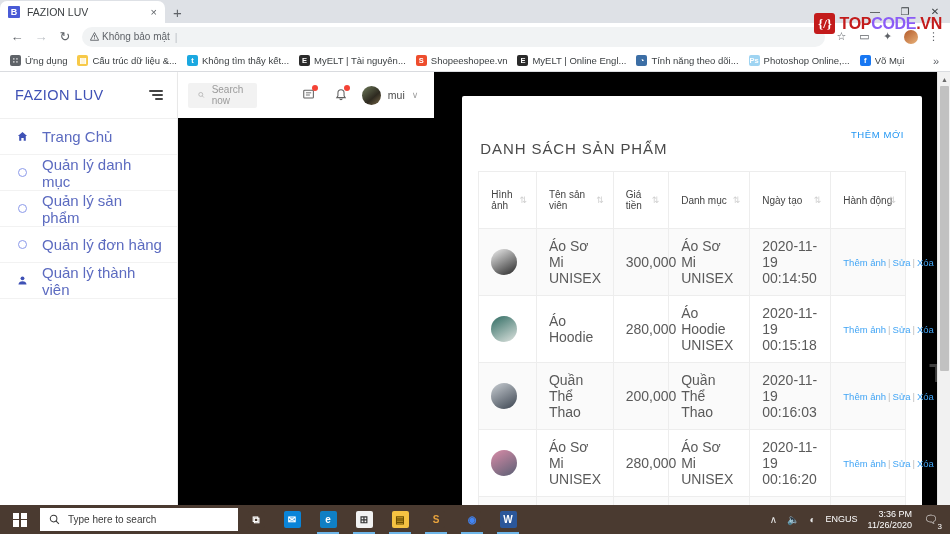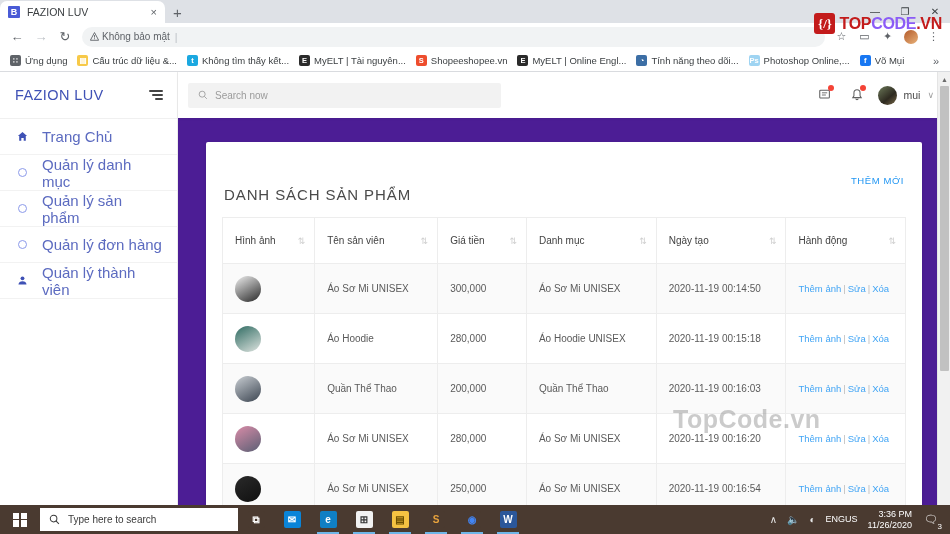--- a/index.html
+++ b/index.html
@@ -87,21 +87,21 @@
   .nav-item {
     height: 36px; display: flex; align-items: center; gap: 13px;
     padding: 0 14px 0 16px; font-size: 15px; color: #5c6bc0;
     border-bottom: 1px solid #f2f2f2;
   }
   .nav-ico { width: 13px; display: flex; align-items: center; justify-content: center;
              color: #3f51b5; font-size: 11px; flex: none; }
   .ring { width: 9px; height: 9px; border: 1.4px solid #8c9aea; border-radius: 50%; display: block; }
 
   
-  .content { flex: 1; display: flex; flex-direction: column; min-width: 0; background: #4c1d95; }
+  .content { flex: 1; display: flex; flex-direction: row; min-width: 0; background: #000000; }
   .topbar {
     height: 46px; background: #fff; display: flex; align-items: center;
     padding: 0 16px 0 10px; gap: 10px; flex: none;
     box-shadow: 0 1px 2px rgba(0,0,0,.06);
   }
   .search {
     flex: 1; height: 25px; background: #f2f2f2; border-radius: 2px;
     display: flex; align-items: center; padding: 0 10px; gap: 7px;
     font-size: 10px; color: #9b9b9b; max-width: 545px;
   }
@@ -125,21 +125,21 @@
 
   table { width: 100%; border-collapse: collapse; table-layout: fixed; }
   thead th {
     font-size: 10px; font-weight: normal; color: #424242; text-align: left;
     padding: 17px 10px 17px 12px; border: 1px solid #ededed;
     position: relative; background: #fff;
   }
   .sort { position: absolute; right: 10px; top: 50%; transform: translateY(-50%);
           color: #cfcfcf; font-size: 9px; line-height: 1; letter-spacing: -1px; }
   tbody td {
-    font-size: 10px; color: #5a5a5a; padding: 9px 10px 9px 12px;
+    font-size: 14px; color: #5a5a5a; padding: 9px 10px 9px 12px;
     border: 1px solid #ededed; height: 50px; vertical-align: middle;
   }
   tbody tr:nth-child(odd) { background: #fafafa; }
   tbody tr:nth-child(even) { background: #ffffff; }
   .thumb { width: 26px; height: 26px; border-radius: 50%; display: block; }
   .acts { color: #42a5f5; font-size: 9.5px; white-space: nowrap; }
   .acts a { color: #42a5f5; text-decoration: none; }
   .acts .bar { color: #bdbdbd; padding: 0 2px; }
 
   

